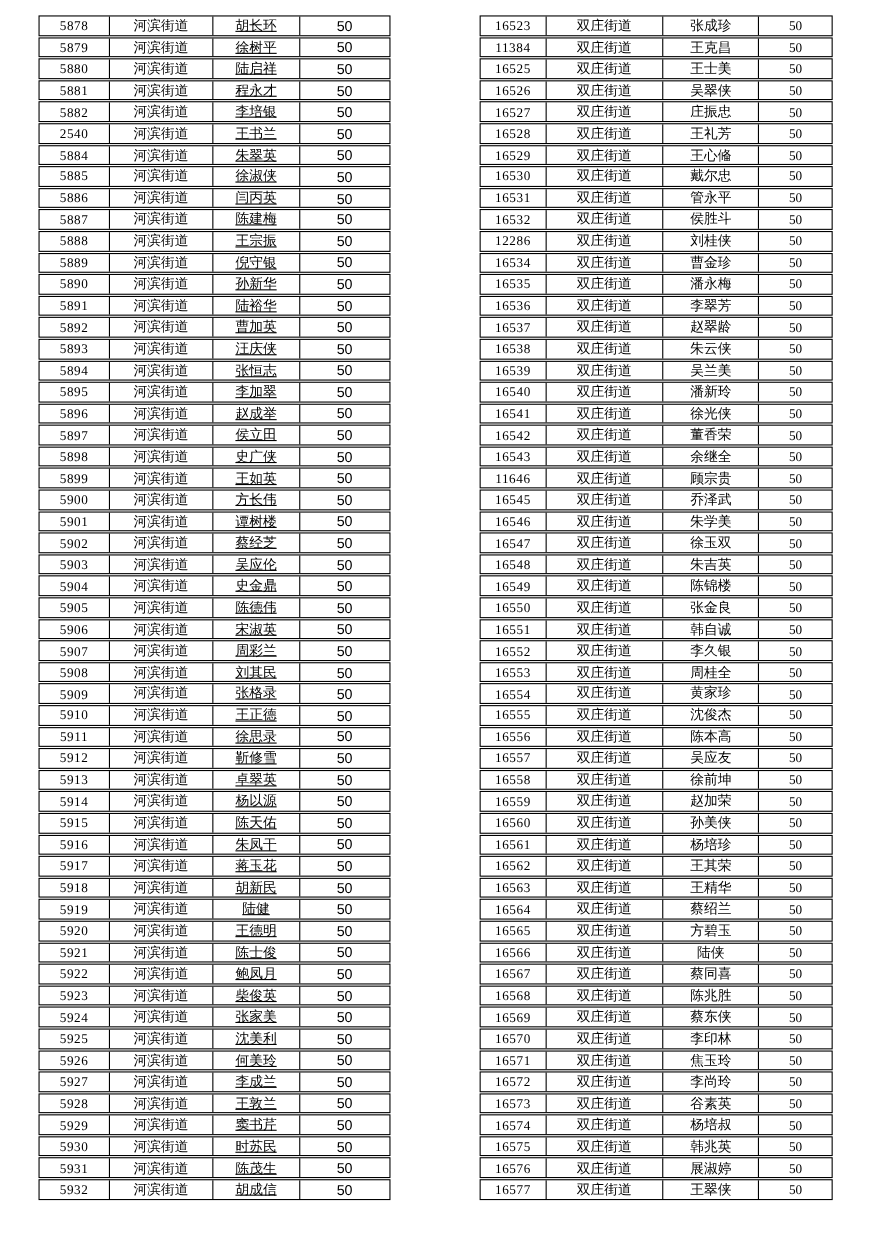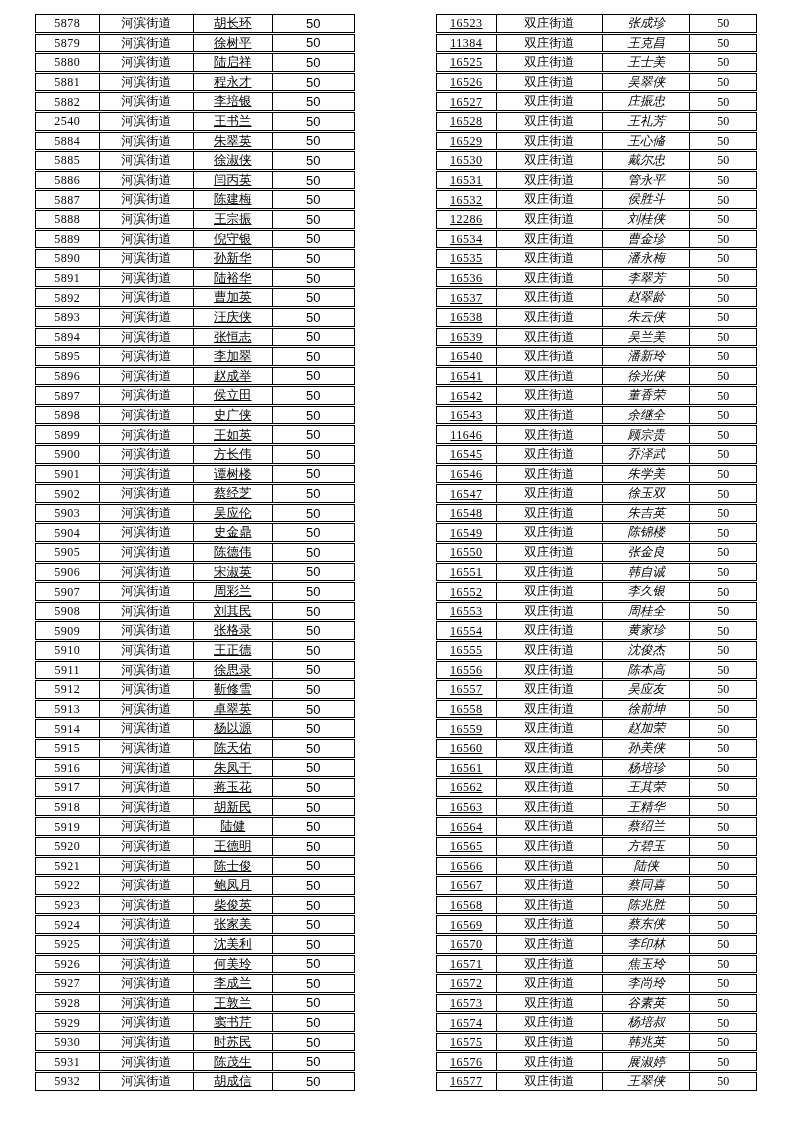--- a/index.html
+++ b/index.html
@@ -42,23 +42,23 @@
     line-height: 1;
   }
   .cell + .cell { border-left: 1.3px solid #000000; }
   .c1 { font-size: 12px; letter-spacing: 0.5px; }
   
   .tbl-left .c1 { width: 63px; }
   .tbl-left .c2 { width: 95px; }
   .tbl-left .c3 { width: 79px; text-decoration: underline; }
   .tbl-left .c4 { width: 83px; font-family: "Liberation Sans", "DejaVu Sans", sans-serif; font-size: 13px; }
   
-  .tbl-right .c1 { width: 59px; text-decoration: underline; }
+  .tbl-right .c1 { width: 59px; }
   .tbl-right .c2 { width: 107px; }
-  .tbl-right .c3 { width: 88px; font-style: italic; }
+  .tbl-right .c3 { width: 88px; }
   .tbl-right .c4 { width: 67px; font-size: 12px; }
 </style>
 </head>
 <body>
 
 <div class="page">
   <div class="tbl tbl-left" id="tbl-0">
       <div class="row">
         <div class="cell c1">5878</div>
         <div class="cell c2">河滨街道</div>

